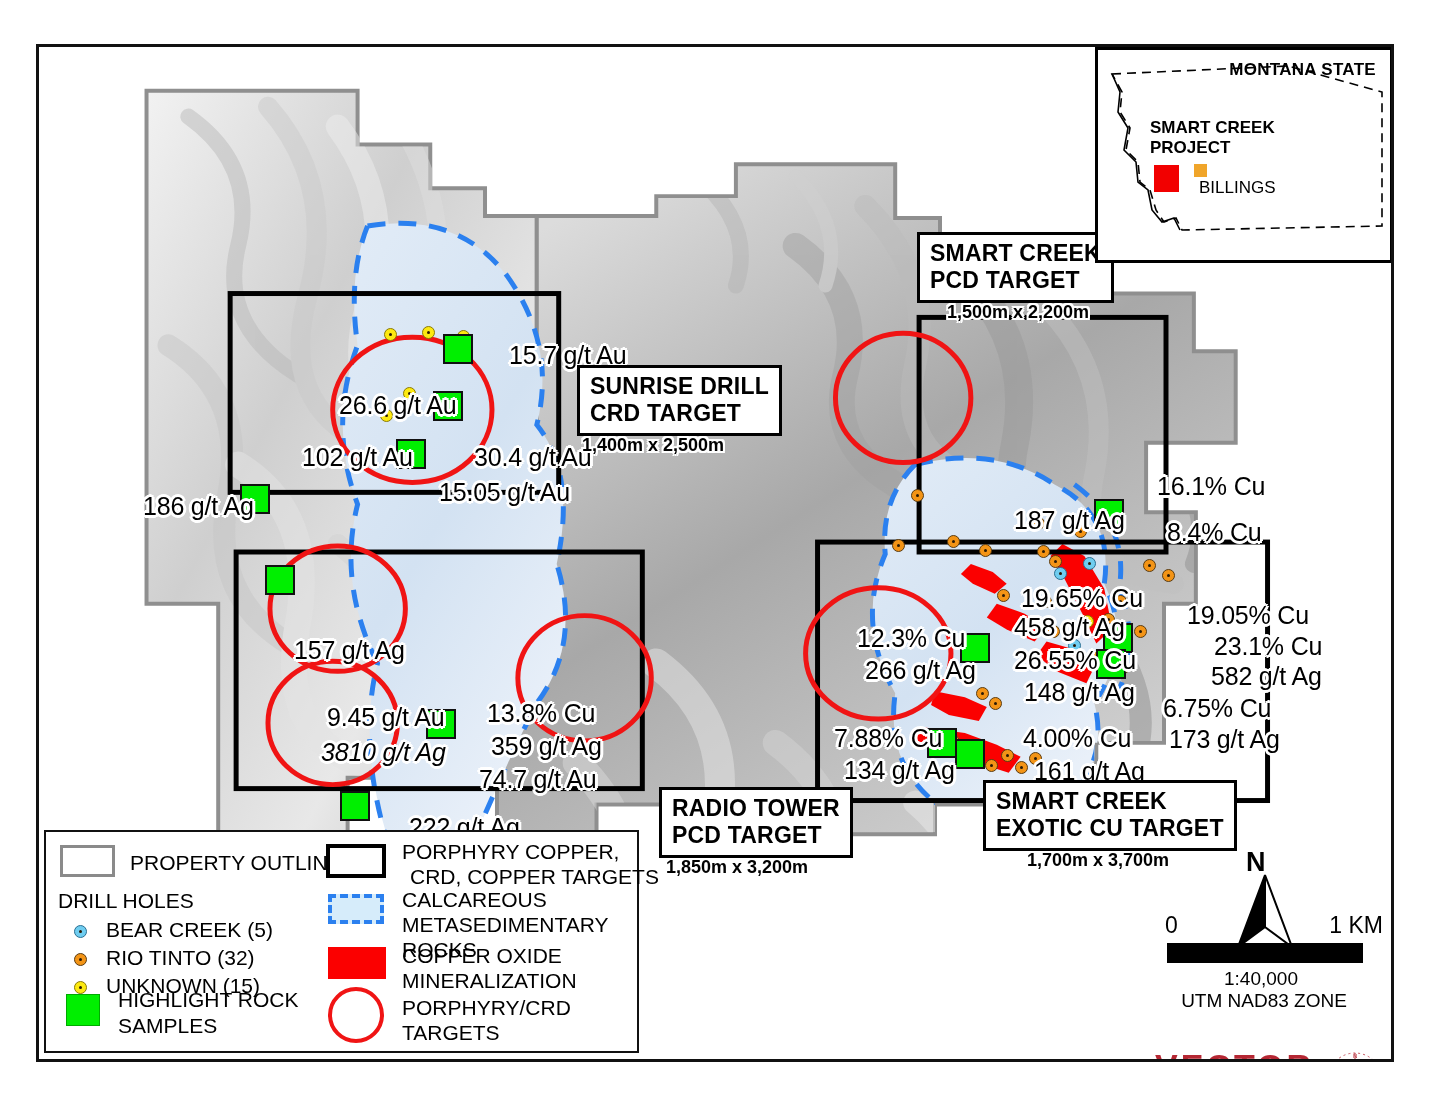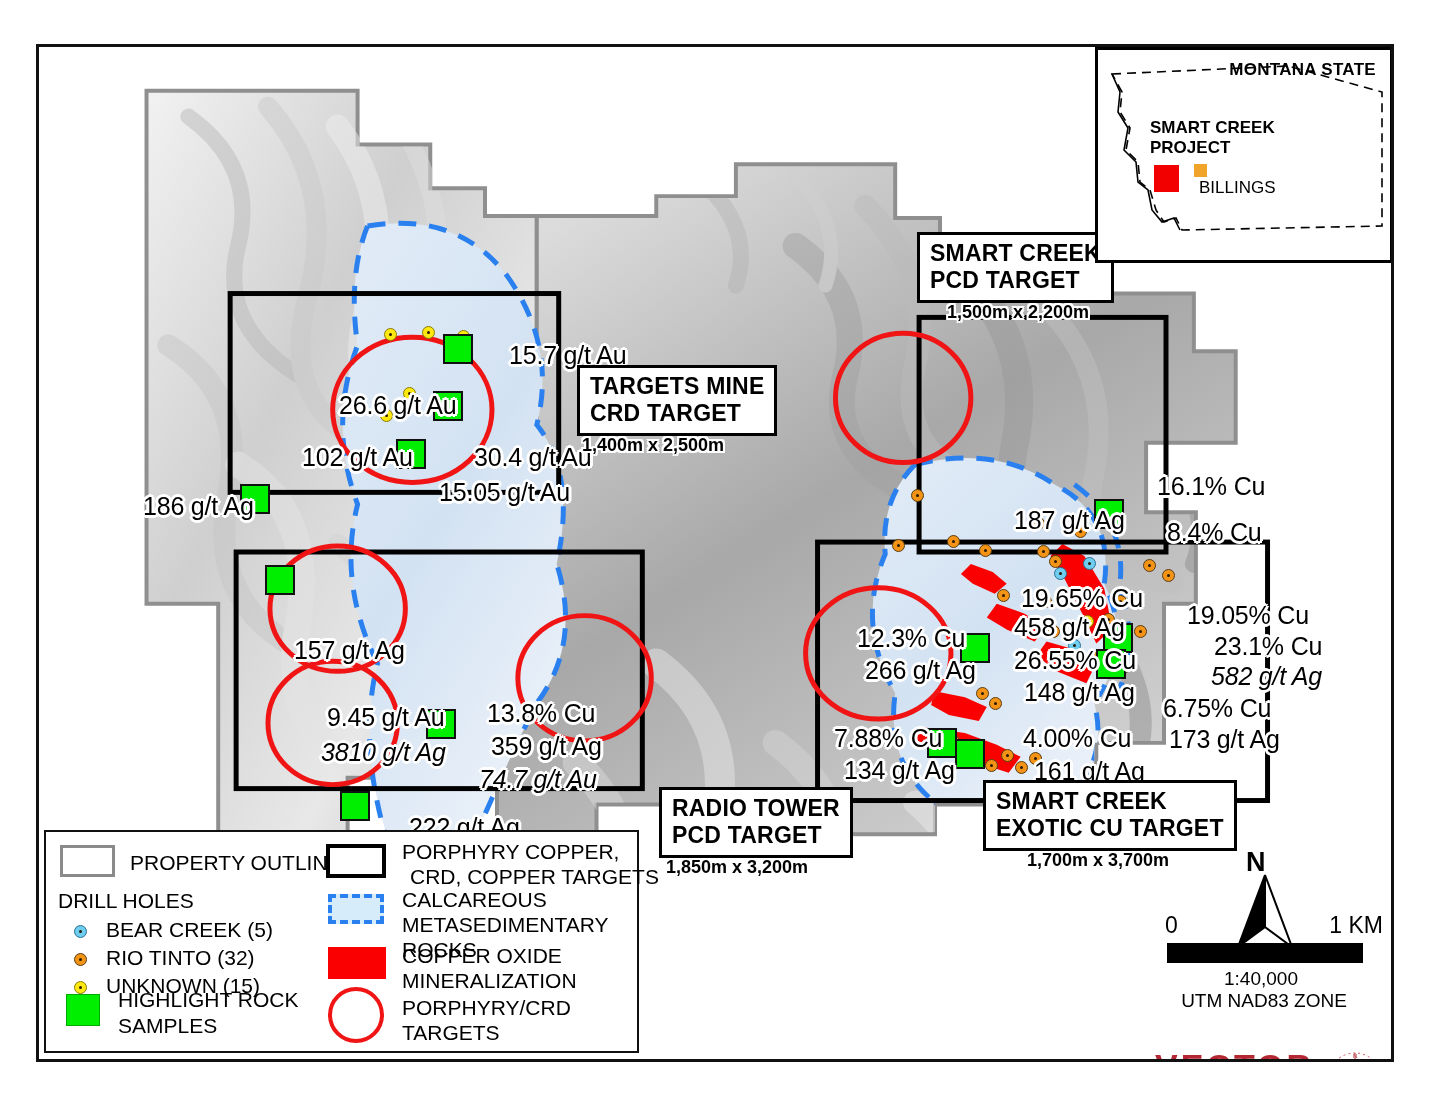--- a/index.html
+++ b/index.html
@@ -376,44 +376,44 @@
         <div class="maplabel" style="left: 300px; top: 345px;">26.6 g/t Au</div>
         <div class="maplabel" style="left: 263px; top: 397px;">102 g/t Au</div>
         <div class="maplabel" style="left: 435px; top: 397px;">30.4 g/t Au</div>
         <div class="maplabel" style="left: 400px; top: 432px;">15.05 g/t Au</div>
         <div class="maplabel" style="left: 104px; top: 446px;">186 g/t Ag</div>
         <div class="maplabel" style="left: 255px; top: 590px;">157 g/t Ag</div>
         <div class="maplabel" style="left: 288px; top: 657px;">9.45 g/t Au</div>
         <div class="maplabel" style="left: 282px; top: 692px; font-style: italic;">3810 g/t Ag</div>
         <div class="maplabel" style="left: 448px; top: 653px;">13.8% Cu</div>
         <div class="maplabel" style="left: 452px; top: 686px;">359 g/t Ag</div>
-        <div class="maplabel" style="left: 440px; top: 719px; font-style: italic;">74.7 g/t Au</div>
+        <div class="maplabel" style="left: 440px; top: 719px;">74.7 g/t Au</div>
         <div class="maplabel" style="left: 370px; top: 753px; margin-top: 14px;">222 g/t Ag</div>
         <div class="maplabel" style="left: 1118px; top: 426px;">16.1% Cu</div>
         <div class="maplabel" style="left: 975px; top: 460px; text-align: right;">187 g/t Ag</div>
         <div class="maplabel" style="left: 1128px; top: 472px;">8.4% Cu</div>
         <div class="maplabel" style="left: 818px; top: 578px;">12.3% Cu</div>
         <div class="maplabel" style="left: 826px; top: 610px;">266 g/t Ag</div>
         <div class="maplabel" style="left: 982px; top: 538px; text-align: center;">19.65% Cu</div>
         <div class="maplabel" style="left: 975px; top: 567px;">458 g/t Ag</div>
         <div class="maplabel" style="left: 1148px; top: 555px;">19.05% Cu</div>
         <div class="maplabel" style="left: 1175px; top: 586px;">23.1% Cu</div>
         <div class="maplabel" style="left: 975px; top: 600px;">26.55% Cu</div>
-        <div class="maplabel" style="left: 1172px; top: 616px; font-style: italic;">582 g/t Ag</div>
+        <div class="maplabel" style="left: 1172px; top: 616px;">582 g/t Ag</div>
         <div class="maplabel" style="left: 985px; top: 632px;">148 g/t Ag</div>
         <div class="maplabel" style="left: 1124px; top: 648px;">6.75% Cu</div>
         <div class="maplabel" style="left: 1130px; top: 679px;">173 g/t Ag</div>
         <div class="maplabel" style="left: 795px; top: 678px;">7.88% Cu</div>
         <div class="maplabel" style="left: 978px; top: 678px; margin-left: 6px;">4.00% Cu</div>
         <div class="maplabel" style="left: 805px; top: 710px;">134 g/t Ag</div>
         <div class="maplabel" style="left: 995px; top: 711px;">161 g/t Ag</div>
       </div>
 
     <div class="titlebox" style="left:538px;top:318px">
-      <div>TARGETS MINE</div>
+      <div>SUNRISE DRILL</div>
       <div>CRD TARGET</div>
     </div>
     <div class="dims" style="left:543px;top:388px">1,400m x 2,500m</div>
 
     <div class="titlebox" style="left:620px;top:740px">
       <div>RADIO TOWER</div>
       <div>PCD TARGET</div>
     </div>
     <div class="dims" style="left:627px;top:810px">1,850m x 3,200m</div>
 

